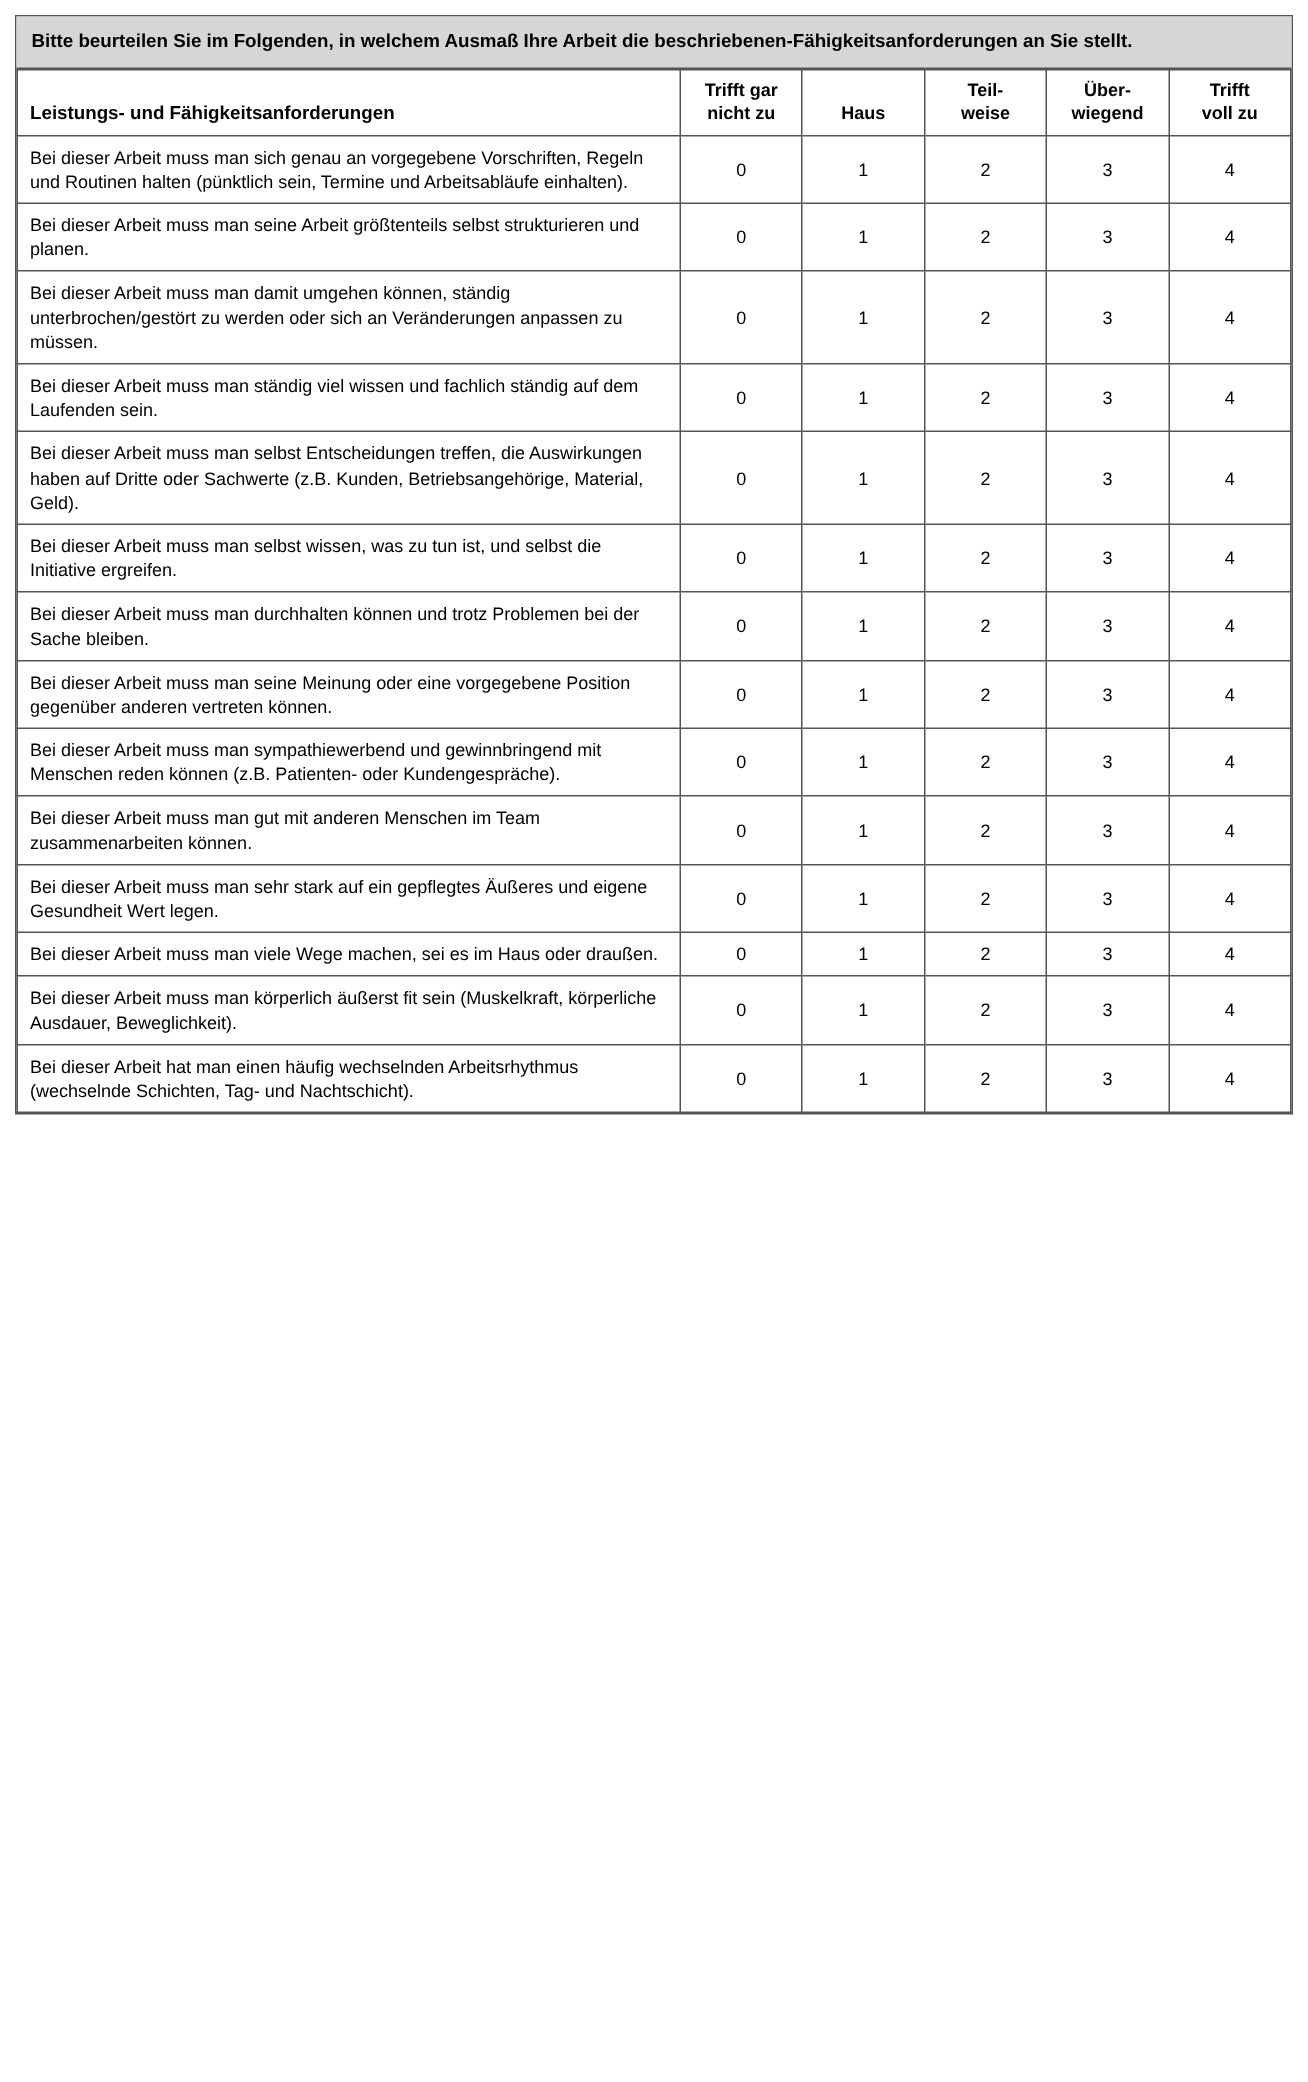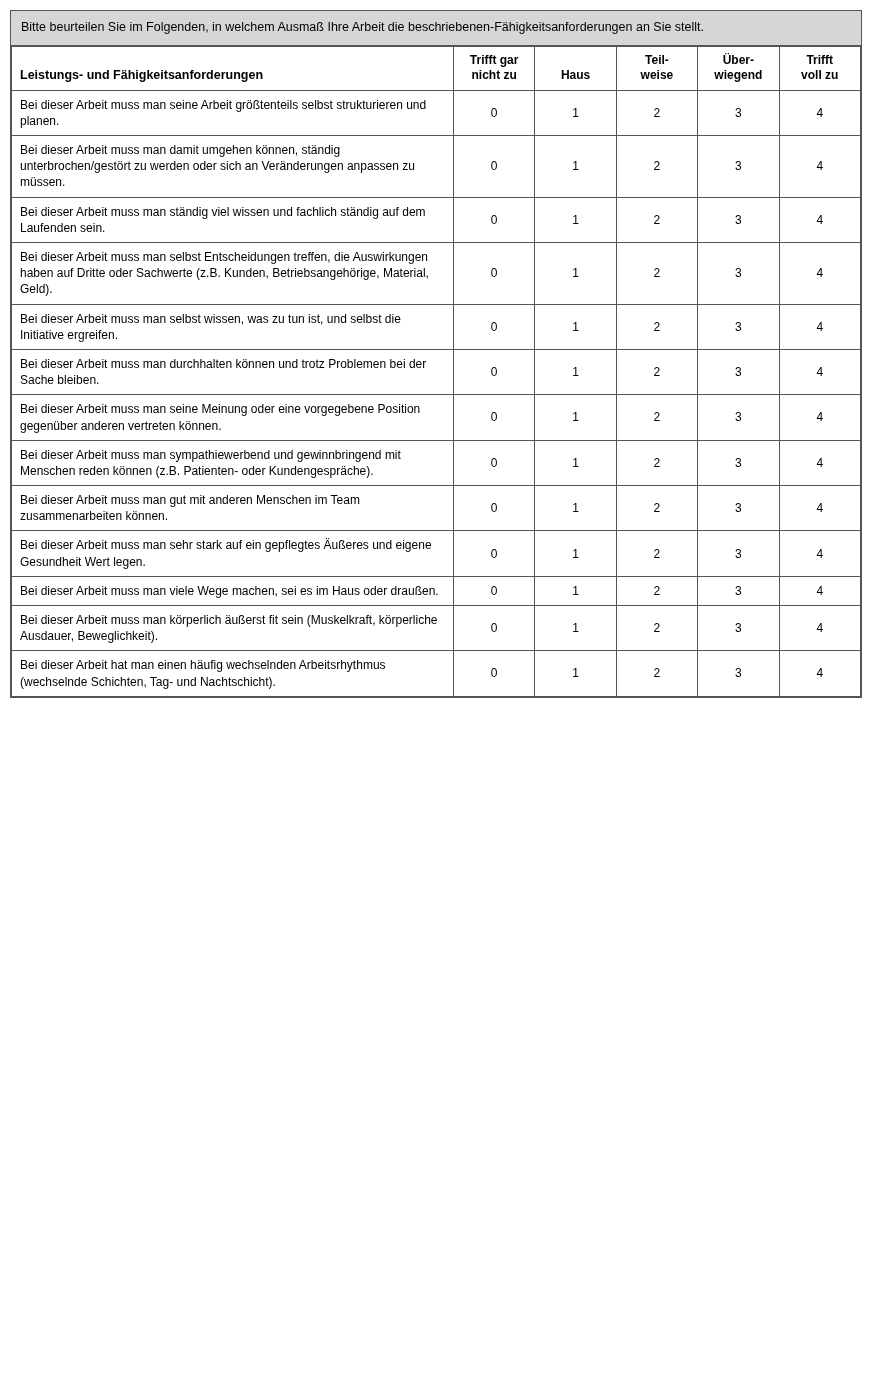--- a/index.html
+++ b/index.html
@@ -26,21 +26,21 @@
       padding: 8px 10px;
       border-bottom: 1px solid #555;
     }
 
     .header-section p {
       font-size: 12.5px;
       line-height: 1.4;
     }
 
     .header-section p strong {
-      font-weight: normal;
+      font-weight: bold;
     }
 
     table {
       width: 100%;
       border-collapse: collapse;
     }
 
     thead tr th {
       border: 1px solid #555;
       padding: 6px 8px;
@@ -97,20 +97,28 @@
       <tr>
         <th class="col-first">Leistungs- und Fähigkeitsanforderungen</th>
         <th class="col-score">Trifft gar<br>nicht zu</th>
         <th class="col-score">Haus</th>
         <th class="col-score">Teil-<br>weise</th>
         <th class="col-score">Über-<br>wiegend</th>
         <th class="col-score">Trifft<br>voll zu</th>
       </tr>
     </thead>
     <tbody id="table-body">
+    <tr>
+          <td>Bei dieser Arbeit muss man sich genau an vorgegebene Vorschriften, Regeln und Routinen halten (pünktlich sein, Termine und Arbeitsabläufe einhalten).</td>
+          <td>0</td>
+          <td>1</td>
+          <td>2</td>
+          <td>3</td>
+          <td>4</td>
+        </tr>
         <tr>
           <td>Bei dieser Arbeit muss man seine Arbeit größtenteils selbst strukturieren und planen.</td>
           <td>0</td>
           <td>1</td>
           <td>2</td>
           <td>3</td>
           <td>4</td>
         </tr>
         <tr>
           <td>Bei dieser Arbeit muss man damit umgehen können, ständig unterbrochen/gestört zu werden oder sich an Veränderungen anpassen zu müssen.</td>

